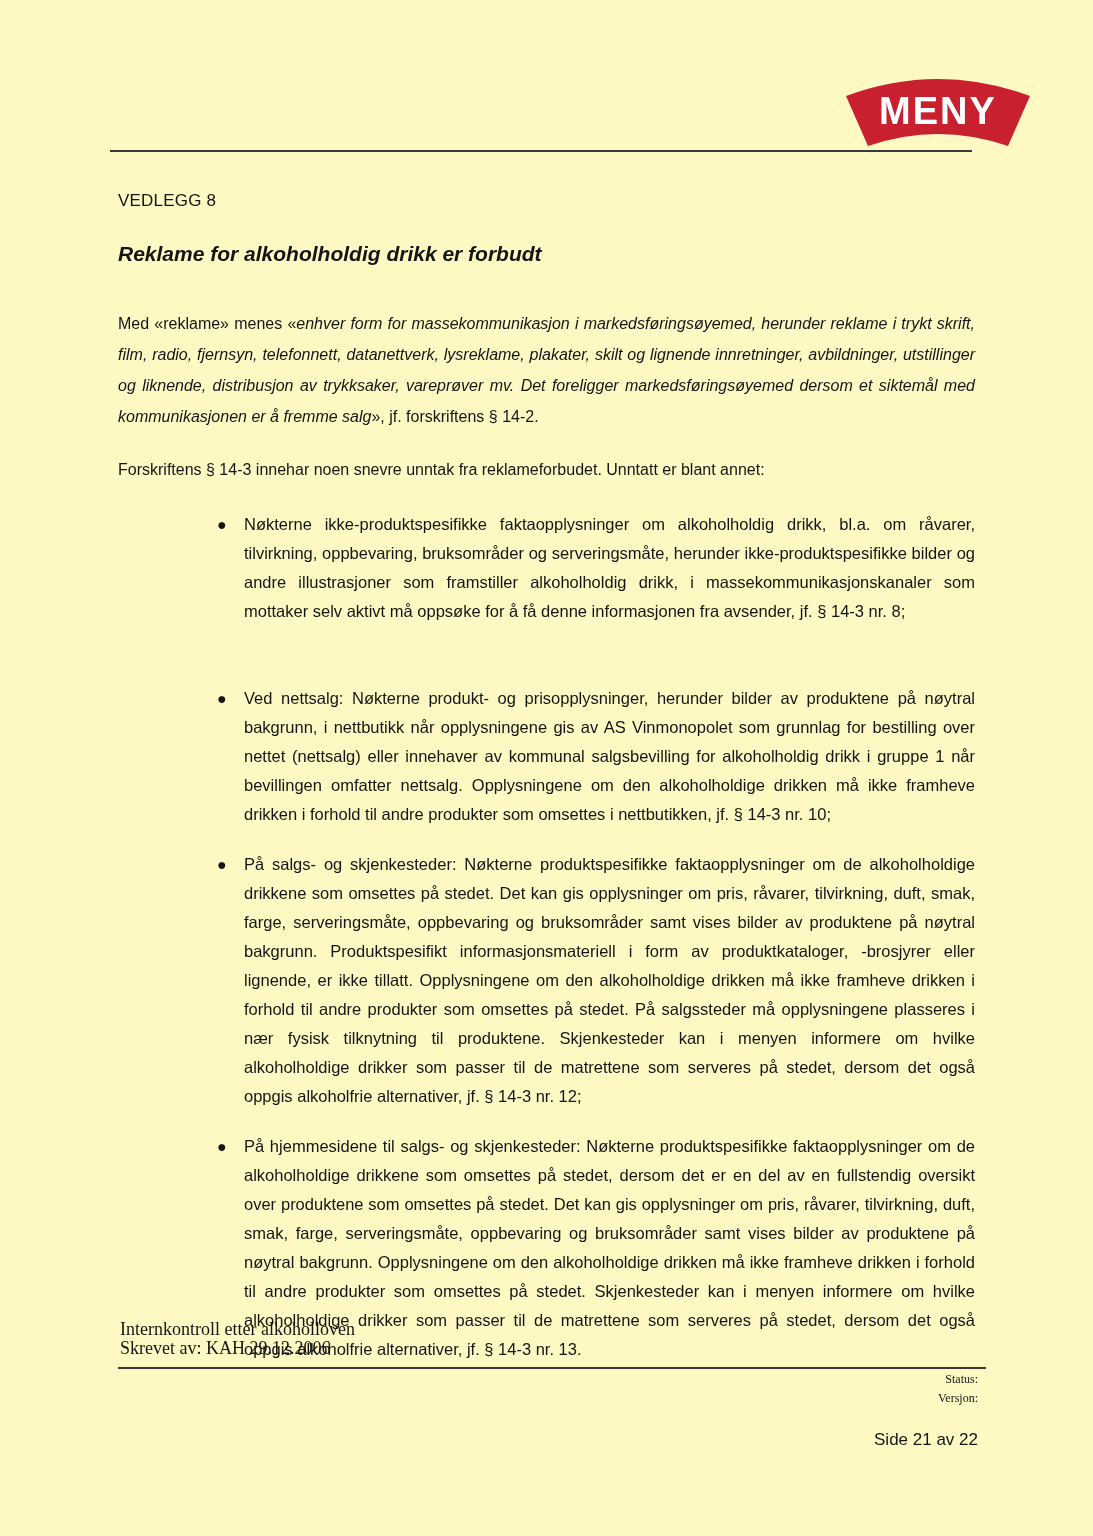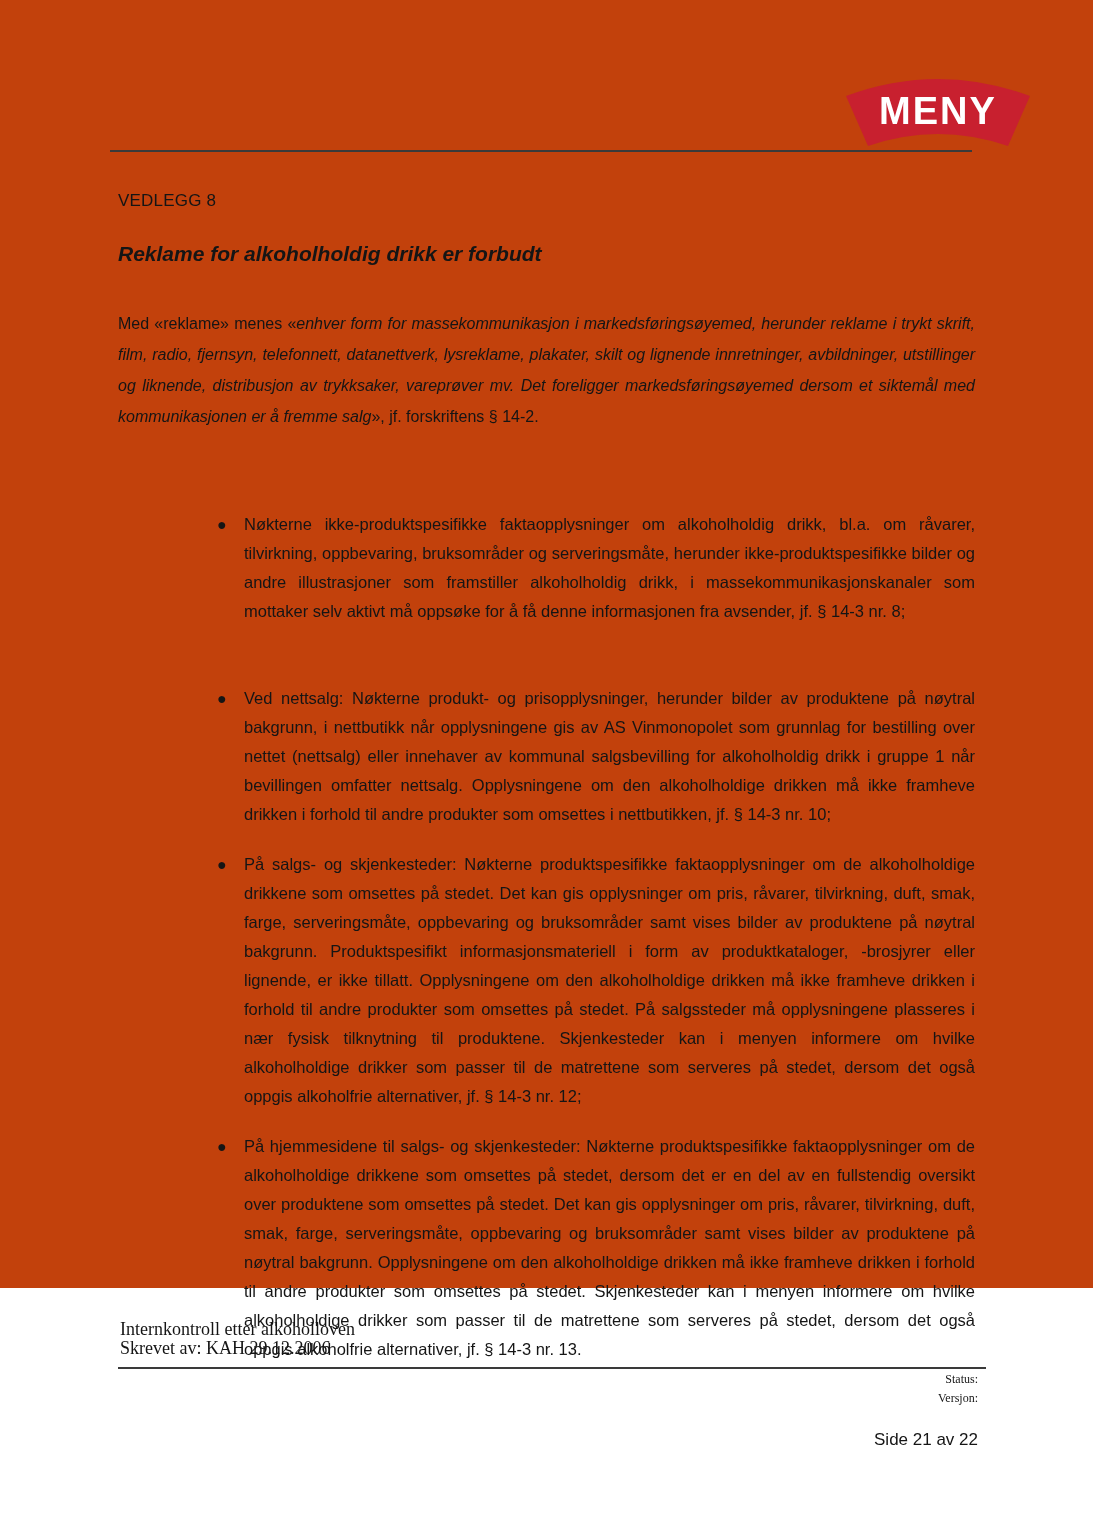--- a/index.html
+++ b/index.html
@@ -1,17 +1,17 @@
 <!DOCTYPE html>
 <html><head>
 <meta charset="utf-8">
 <style>
   html, body { margin: 0; padding: 0; background: #ffffff; }
   body { width: 1093px; height: 1536px; position: relative; overflow: hidden; color: #151515; }
-  .page { position: absolute; left: 0; top: 0; width: 1093px; height: 1288px; background: #c2410c; }
+  .page { position: absolute; left: 0; top: 0; width: 1093px; height: 1536px; background: #fef9c3; }
   .logo { position: absolute; left: 838px; top: 66px; width: 200px; height: 86px; }
   .hr-top { position: absolute; left: 110px; top: 150px; width: 862px; height: 2px; background: #3a3a3a; }
   .sans { font-family: "Liberation Sans", sans-serif; }
   .serif { font-family: "Liberation Serif", serif; }
   .vedlegg { position: absolute; left: 118px; top: 191px; font-size: 17px; letter-spacing: 0.2px; }
   .title { position: absolute; left: 118px; top: 242px; font-size: 21px; font-weight: bold; font-style: italic; }
   .para { position: absolute; left: 118px; width: 857px; font-size: 16px; line-height: 31px; text-align: justify; }
   .p1 { top: 308px; }
   .p2 { top: 454px; }
   .list { position: absolute; left: 118px; width: 857px; margin: 0; padding: 0; list-style: none; }
@@ -40,20 +40,21 @@
   <div class="hr-top"></div>
 
   <div class="vedlegg sans">VEDLEGG 8</div>
 
   <div class="title sans">Reklame for alkoholholdig drikk er forbudt</div>
 
   <div class="para p1 sans">
     <span>Med «reklame» menes «</span><i>enhver form for massekommunikasjon i markedsføringsøyemed, herunder reklame i trykt skrift, film, radio, fjernsyn, telefonnett, datanettverk, lysreklame, plakater, skilt og lignende innretninger, avbildninger, utstillinger og liknende, distribusjon av trykksaker, vareprøver mv. Det foreligger markedsføringsøyemed dersom et siktemål med kommunikasjonen er å fremme salg</i><span>», jf. forskriftens § 14-2.</span>
   </div>
 
+  <div class="para p2 sans">Forskriftens § 14-3 innehar noen snevre unntak fra reklameforbudet. Unntatt er blant annet:</div>
 
   <div class="list">
     <div class="li li1 sans">
       <span class="bullet">●</span>
       <span>Nøkterne ikke-produktspesifikke faktaopplysninger om alkoholholdig drikk, bl.a. om råvarer, tilvirkning, oppbevaring, bruksområder og serveringsmåte, herunder ikke-produktspesifikke bilder og andre illustrasjoner som framstiller alkoholholdig drikk, i massekommunikasjonskanaler som mottaker selv aktivt må oppsøke for å få denne informasjonen fra avsender, jf. § 14-3 nr. 8;</span>
     </div>
     <div class="li li2 sans">
       <span class="bullet">●</span>
       <span>Ved nettsalg: Nøkterne produkt- og prisopplysninger, herunder bilder av produktene på nøytral bakgrunn, i nettbutikk når opplysningene gis av AS Vinmonopolet som grunnlag for bestilling over nettet (nettsalg) eller innehaver av kommunal salgsbevilling for alkoholholdig drikk i gruppe 1 når bevillingen omfatter nettsalg. Opplysningene om den alkoholholdige drikken må ikke framheve drikken i forhold til andre produkter som omsettes i nettbutikken, jf. § 14-3 nr. 10;</span>
     </div>

